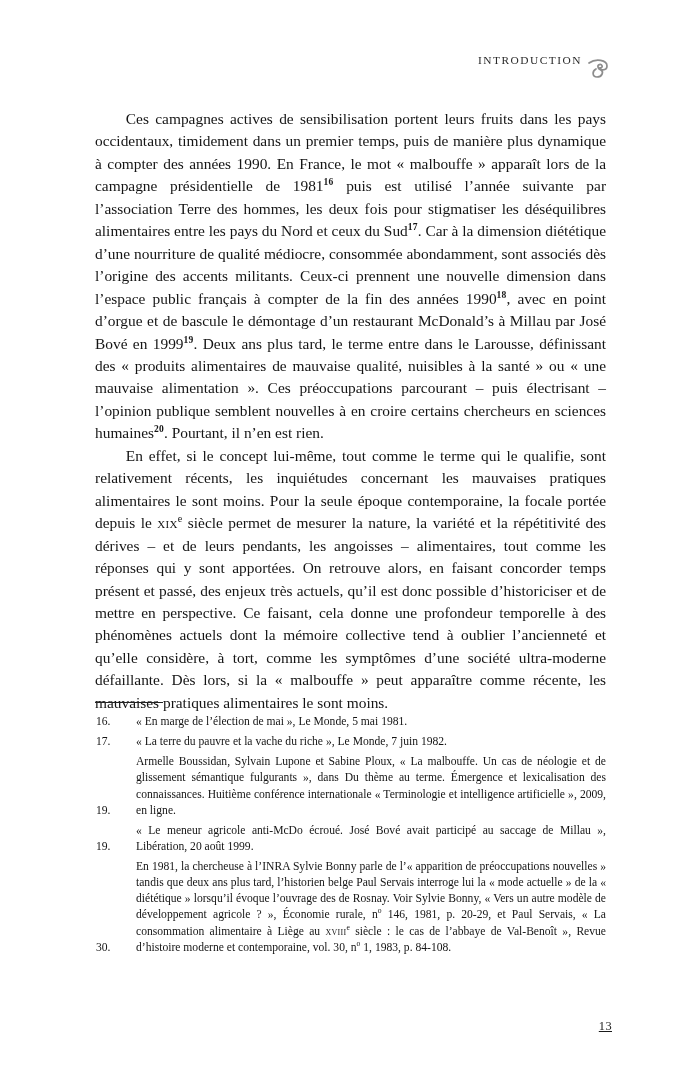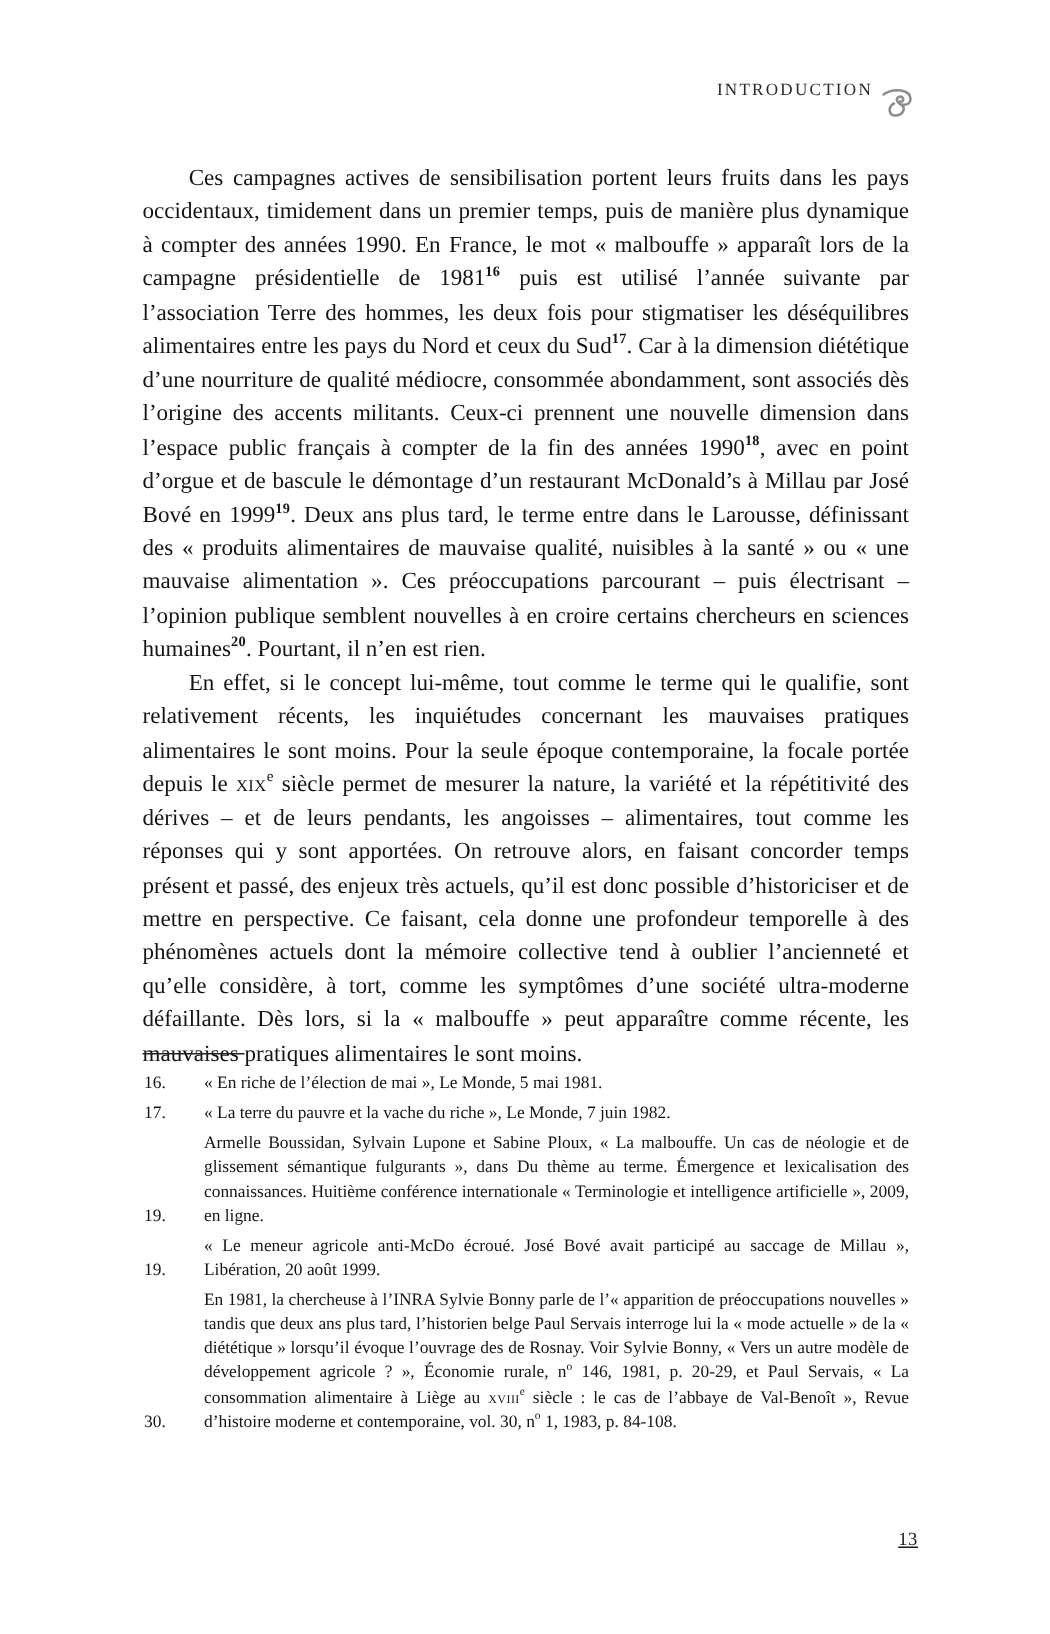--- a/index.html
+++ b/index.html
@@ -145,21 +145,21 @@
     <p class="first"><span>Ces campagnes actives de sensibilisation portent leurs fruits dans les pays occidentaux, timidement dans un premier temps, puis de manière plus dynamique à compter des années 1990. En France, le mot « malbouffe » apparaît lors de la campagne présidentielle de 1981</span><sup class="fn">16</sup><span> puis est utilisé l’année suivante par l’association Terre des hommes, les deux fois pour stigmatiser les déséquilibres alimentaires entre les pays du Nord et ceux du Sud</span><sup class="fn">17</sup><span>. Car à la dimension diététique d’une nourriture de qualité médiocre, consommée abondamment, sont associés dès l’origine des accents militants. Ceux-ci prennent une nouvelle dimension dans l’espace public français à compter de la fin des années 1990</span><sup class="fn">18</sup><span>, avec en point d’orgue et de bascule le démontage d’un restaurant McDonald’s à Millau par José Bové en 1999</span><sup class="fn">19</sup><span>. Deux ans plus tard, le terme entre dans le </span><span class="it">Larousse</span><span>, définissant des « produits alimentaires de mauvaise qualité, nuisibles à la santé » ou « une mauvaise alimentation ». Ces préoccupations parcourant – puis électrisant – l’opinion publique semblent nouvelles à en croire certains chercheurs en sciences humaines</span><sup class="fn">20</sup><span>. Pourtant, il n’en est rien.</span></p>
 
     <p><span>En effet, si le concept lui-même, tout comme le terme qui le qualifie, sont relativement récents, les inquiétudes concernant les mauvaises pratiques alimentaires le sont moins. Pour la seule époque contemporaine, la focale portée depuis le </span><span class="sc">xix</span><sup class="ord">e</sup><span> siècle permet de mesurer la nature, la variété et la répétitivité des dérives – et de leurs pendants, les angoisses – alimentaires, tout comme les réponses qui y sont apportées. On retrouve alors, en faisant concorder temps présent et passé, des enjeux très actuels, qu’il est donc possible d’historiciser et de mettre en perspective. Ce faisant, cela donne une profondeur temporelle à des phénomènes actuels dont la mémoire collective tend à oublier l’ancienneté et qu’elle considère, à tort, comme les symptômes d’une société ultra-moderne défaillante. Dès lors, si la « malbouffe » peut apparaître comme récente, les mauvaises pratiques alimentaires le sont moins.</span></p>
   </div>
 
   <div class="footnotes">
     <div class="fn-rule"></div>
 
     <div class="fn-item">
       <span class="fn-num">16.</span>
-      <span class="fn-body"><span>« En riche de l’élection de mai », </span><span class="it">Le Monde</span><span>, 5 mai 1981.</span></span>
+      <span class="fn-body"><span>« En marge de l’élection de mai », </span><span class="it">Le Monde</span><span>, 5 mai 1981.</span></span>
     </div>
 
     <div class="fn-item">
       <span class="fn-num">17.</span>
       <span class="fn-body"><span>« La terre du pauvre et la vache du riche », </span><span class="it">Le Monde</span><span>, 7 juin 1982.</span></span>
     </div>
 
     <div class="fn-item">
       <span class="fn-num">19.</span>
       <span class="fn-body"><span>Armelle Boussidan, Sylvain Lupone et Sabine Ploux, « La malbouffe. Un cas de néologie et de glissement sémantique fulgurants », dans </span><span class="it">Du thème au terme. Émergence et lexicalisation des connaissances. Huitième conférence internationale « Terminologie et intelligence artificielle »</span><span>, 2009, en ligne.</span></span>

